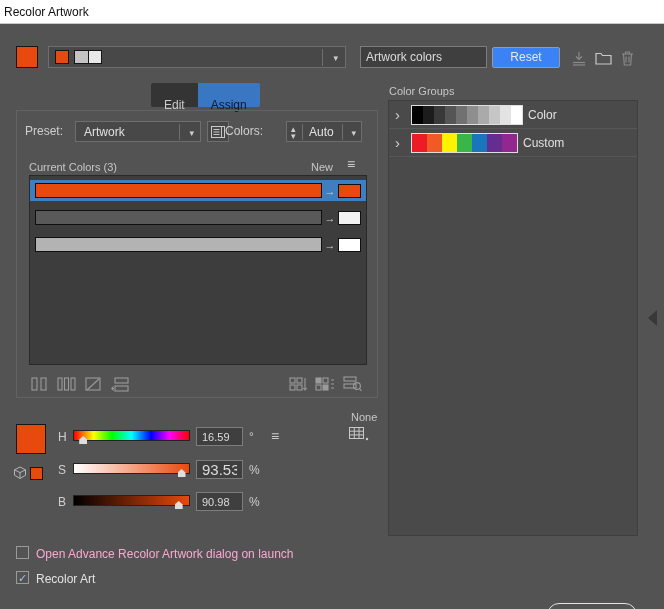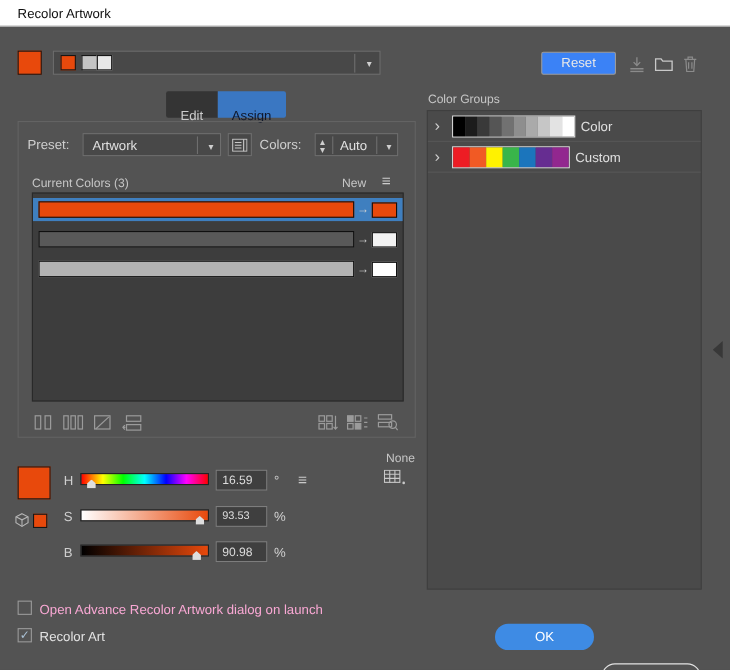--- a/index.html
+++ b/index.html
@@ -2,21 +2,21 @@
 <html><head>
 <meta charset="utf-8">
 <style>
   * { margin:0; padding:0; box-sizing:border-box; }
   html,body { width:664px; height:609px; }
   body { font-family:"Liberation Sans",sans-serif; background:#535353; }
   .abs { position:absolute; }
   .dialog { position:relative; width:664px; height:609px; background:#535353; overflow:hidden; }
 
   .titlebar { left:0; top:0; width:664px; height:24px; background:#ffffff; border-bottom:1px solid #c9c9c9; }
-  .titlebar .t { position:absolute; left:16px; top:5px; font-size:12px; color:#101010; }
+  .titlebar .t { position:absolute; left:4px; top:5px; font-size:12px; color:#101010; }
 
   .swatch { border:1px solid #161616; }
   .field { background:#3f3f3f; border:1px solid #7d7d7d; color:#dcdcdc; font-size:12px;
            font-family:"Liberation Sans",sans-serif; padding:0 5px; outline:none; }
   .dd { background:#484848; border:1px solid #6e6e6e; color:#e0e0e0; font-size:12px; }
   .chev { color:#cfcfcf; font-size:9px; line-height:1; }
   .lbl { color:#cfcfcf; font-size:12px; }
   .lbl-sm { color:#c6c6c6; font-size:11px; }
 
   .btn-reset { background:#3b82f6; border:1px solid #9a9a9a; border-radius:2px; color:#e8e8e8;
@@ -74,20 +74,21 @@
   <div class="abs swatch" style="left: 16px; top: 46px; width: 22px; height: 22px; background: rgb(232, 73, 12);"></div>
 
   <div class="abs dd" style="left:48px; top:46px; width:298px; height:22px;">
     <span class="abs swatch" style="left: 6px; top: 3px; width: 14px; height: 14px; background: rgb(232, 73, 12);"></span>
     <span class="abs swatch" style="left: 25px; top: 3px; width: 14px; height: 14px; border-right: none; background: rgb(196, 196, 196);"></span>
     <span class="abs swatch" style="left: 39px; top: 3px; width: 14px; height: 14px; background: rgb(232, 232, 232);"></span>
     <span class="abs chev" style="right:7px; top:7px;">▾</span>
     <span class="abs" style="right:22px; top:2px; width:1px; height:17px; background:#6e6e6e;"></span>
   </div>
 
+  <input class="abs field" style="left: 360px; top: 46px; width: 127px; height: 22px;" value="Artwork colors">
 
   <div class="abs btn-reset" style="left:492px; top:47px; width:68px; height:21px;">Reset</div>
 
   <span class="abs" style="left:571px; top:51px;">
     <svg width="16" height="15" viewBox="0 0 16 15" fill="none" stroke="#8b8b8b" stroke-width="1.2">
       <path d="M8 1v7"></path>
         <path d="M5 5.5L8 8.5l3-3"></path>
         <path d="M2 11.5h12"></path>
         <path d="M2 14h12"></path>
     </svg>
@@ -122,21 +123,21 @@
     </div>
 
     <span class="abs dd" style="left:190px; top:10px; width:22px; height:21px;">
       <svg style="margin:4px auto 0;" width="14" height="12" viewBox="0 0 14 12" fill="none" stroke="#c9c9c9" stroke-width="1">
         <rect x="0.5" y="0.5" width="13" height="11"></rect>
           <path d="M2.5 3.5h6M2.5 6h6M2.5 8.5h6"></path>
           <path d="M10.5 0.5v11"></path>
       </svg>
     </span>
 
-    <span class="abs lbl" style="left:208px; top:13px;margin-left:11px;">Colors:</span>
+    <span class="abs lbl" style="left:208px; top:13px;">Colors:</span>
 
     <div class="abs dd" style="left:269px; top:10px; width:76px; height:21px;">
       <span class="abs chev" style="left:4px; top:3px;">▴</span>
       <span class="abs chev" style="left:4px; top:10px;">▾</span>
       <span class="abs" style="left:15px; top:2px; width:1px; height:16px; background:#6e6e6e;"></span>
       <span class="abs" style="left:22px; top:3px;">Auto</span>
       <span class="abs" style="right:18px; top:2px; width:1px; height:16px; background:#6e6e6e;"></span>
       <span class="abs chev" style="right:5px; top:7px;">▾</span>
     </div>
 
@@ -238,21 +239,21 @@
   </div>
   <input class="abs field" style="left: 196px; top: 427px; width: 47px; height: 19px; font-size: 11px;" value="16.59">
   <span class="abs lbl" style="left:249px; top:430px;">°</span>
   <span class="abs" style="left:271px; top:428px; color:#c9c9c9; font-size:14px;">≡</span>
 
   <span class="abs lbl" style="left:58px; top:463px;">S</span>
   <div class="abs slider" style="left:73px; top:463px; width:117px;
        background:linear-gradient(to right,#ffffff,#e8490c);">
     <span class="handle" style="left:calc(93.5% - 4px);"></span>
   </div>
-  <input class="abs field" style="left: 196px; top: 460px; width: 47px; height: 19px; font-size: 10px;" value="93.53">
+  <input class="abs field" style="left: 196px; top: 460px; width: 47px; height: 19px; font-size: 15px;" value="93.53">
   <span class="abs lbl" style="left:249px; top:463px;">%</span>
 
   <span class="abs lbl" style="left:58px; top:495px;">B</span>
   <div class="abs slider" style="left:73px; top:495px; width:117px;
        background:linear-gradient(to right,#000000,#e8490c);">
     <span class="handle" style="left:calc(91% - 4px);"></span>
   </div>
   <input class="abs field" style="left: 196px; top: 492px; width: 47px; height: 19px; font-size: 11px;" value="90.98">
   <span class="abs lbl" style="left:249px; top:495px;">%</span>
 
@@ -266,21 +267,20 @@
   </span>
 
   <div class="abs checkbox" style="left:16px; top:546px;"></div>
   <span class="abs" style="left:36px; top:547px; color:#f9a8d4; font-size:12px;">Open Advance Recolor Artwork dialog on launch</span>
 
   <div class="abs checkbox" style="left:16px; top:571px;">
     <span>✓</span>
   </div>
   <span class="abs" style="left:36px; top:572px; color:#e3e3e3; font-size:12px;">Recolor Art</span>
 
-  <div class="abs btn-ok" style="left:450px; top:567px; width:90px; height:24px;">OK</div>
   <div class="abs btn-cancel" style="left:547px; top:567px; width:90px; height:24px;">Cancel</div>
 
   <span class="abs lbl-sm" style="left:389px; top:85px;">Color Groups</span>
 
   <div class="abs cg-panel">
     <div class="cg-row">
       <span class="cg-exp">›</span>
       <span class="cg-strip">
         <span class="g" style="background: rgb(0, 0, 0);"></span>
         <span class="g" style="background: rgb(28, 28, 28);"></span>

